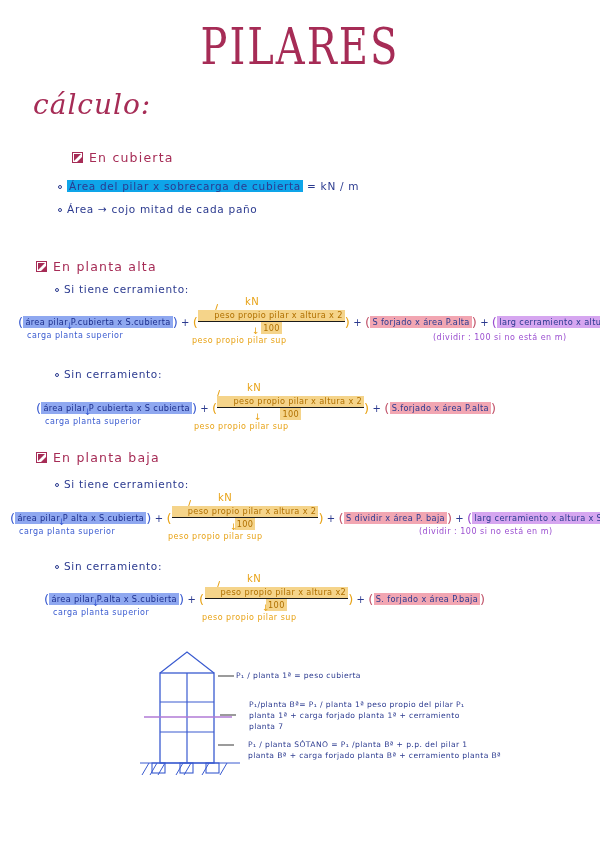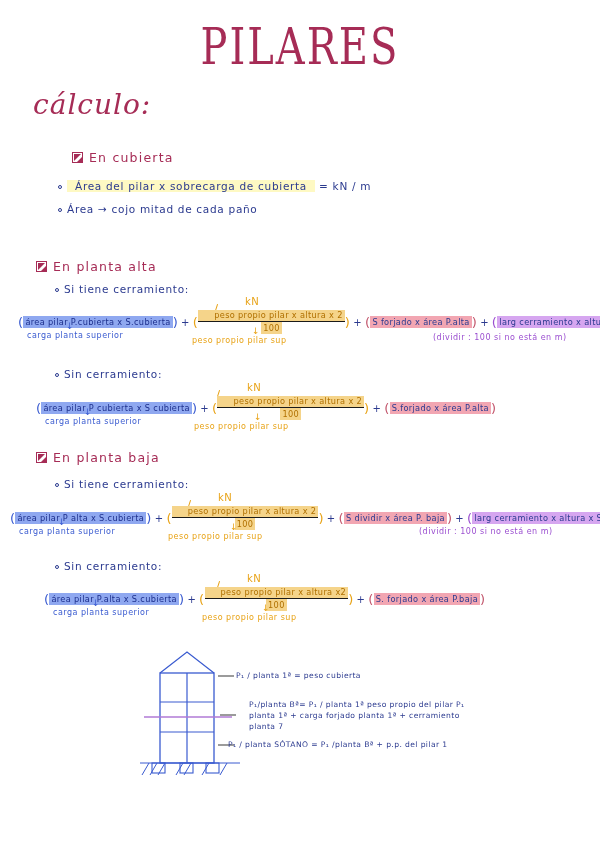--- a/index.html
+++ b/index.html
@@ -75,21 +75,21 @@
     font-size:10.5px;
     color:#2b3a8f;
     letter-spacing:.7px;
     white-space:nowrap;
   }
   .bullet .dot{
     width:4px;height:4px;border-radius:50%;
     border:1px solid #2b3a8f;
     margin-top:5px; flex:0 0 auto;
   }
-  .hl-blue{ background:#fef9c3; padding:0 8px; }
+  .hl-blue{ background:#0ea5e9; padding:0 2px; }
 
   
   .formula{
     position:absolute;
     display:flex; align-items:center;
     font-size:8.2px;
     letter-spacing:.35px;
     white-space:nowrap;
   }
   .paren{ color:#2b3a8f; font-size:13px; }
@@ -359,16 +359,17 @@
   </svg>
 
   <div class="ann" style="left:96px; top:25px;">P₁ / planta 1ª = peso cubierta</div>
 
   <div class="ann" style="left:109px; top:54px;">
     <div>P₁/planta Bª= P₁ / planta 1ª peso propio del pilar P₁</div>
     <div>planta 1ª + carga forjado planta 1ª + cerramiento</div>
     <div>planta 7</div>
   </div>
 
-  <div class="ann" style="left:88px; top:94px;">
+  <div class="ann" style="left:108px; top:94px;">
     <div>P₁ / planta SÓTANO = P₁ /planta Bª + p.p. del pilar 1</div>
+    <div>planta Bª + carga forjado planta Bª + cerramiento planta Bª</div>
   </div>
 </div>
 
 </body></html>

